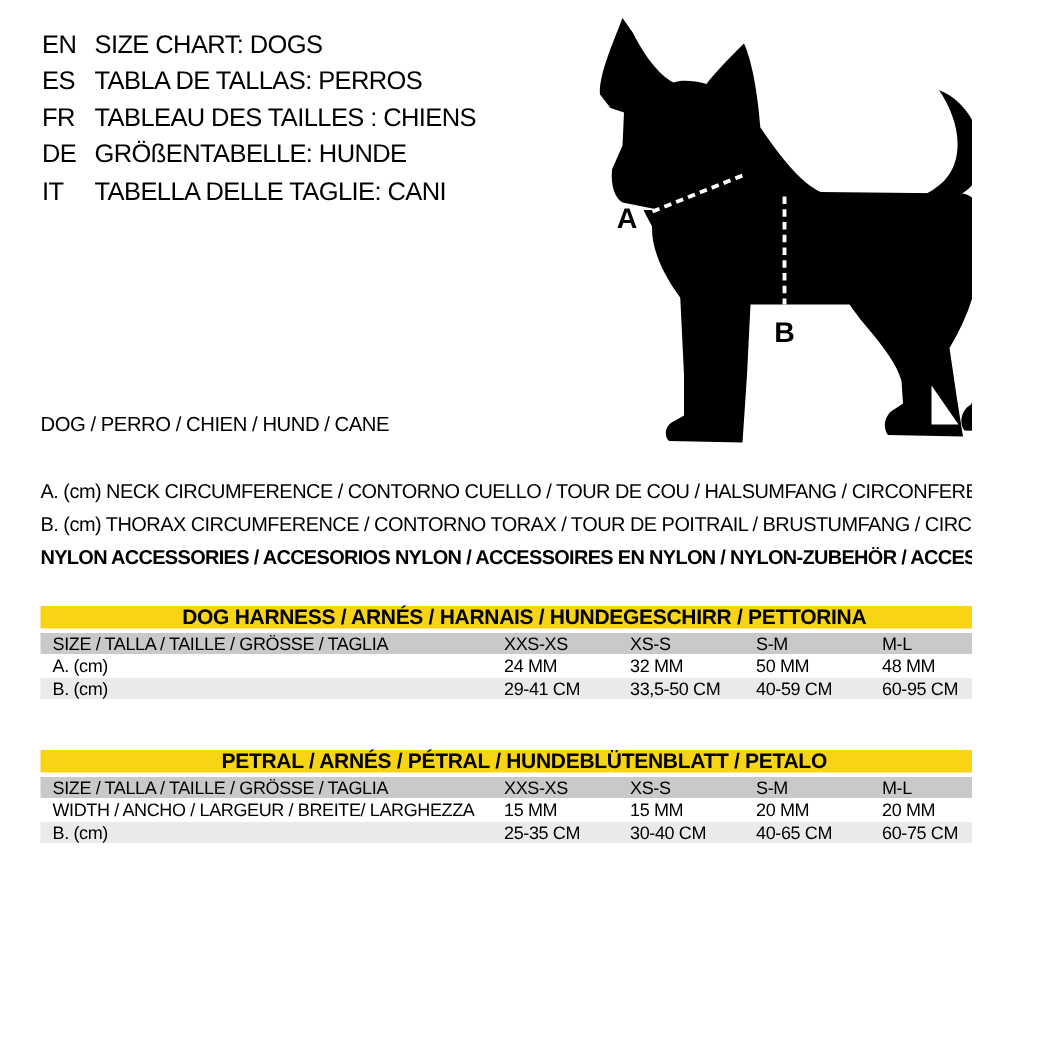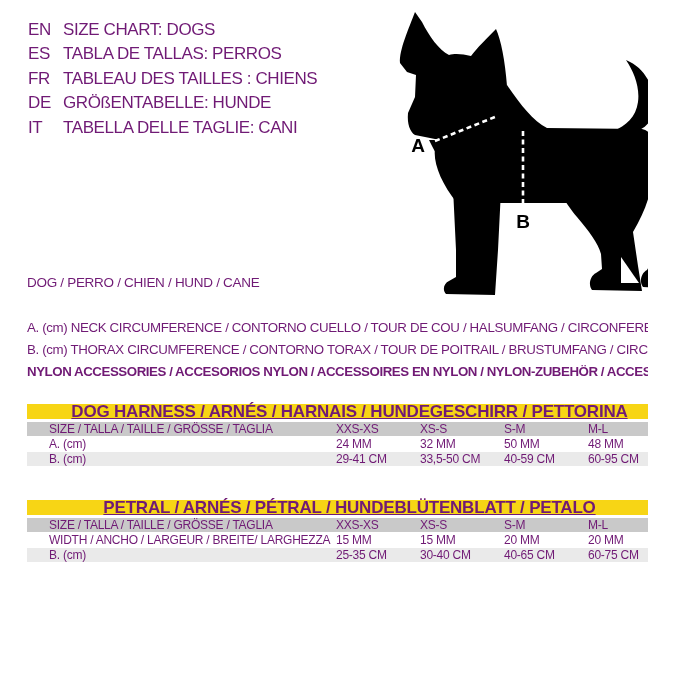--- a/index.html
+++ b/index.html
@@ -2,21 +2,21 @@
 <html style="--yellow: #F7D515; --row-gray: #C9C9C9; --row-light: #EAEAEA;"><head>
 <meta charset="utf-8">
 <style>
   html,body { margin:0; padding:0; }
   .page {
     position: relative;
     width: 648px;
     height: 700px;
     background: #ffffff;
     font-family: "Liberation Sans", "DejaVu Sans", sans-serif;
-    color: #701a75;
+    color: #000000;
     overflow: hidden;
   }
 
   
   .langs { position:absolute; left:28px; top:18px; }
   .lang-row { display:flex; height:24.4px; line-height:24.4px;
               font-size:17px; letter-spacing:-0.4px; white-space:nowrap; }
   .lang-code { width:35px; }
 
   
@@ -31,26 +31,26 @@
              letter-spacing:-0.35px; white-space:nowrap; }
   .mline.a { top:320px; }
   .mline.b { top:342px; }
   .mline.nylon { top:364px; font-weight:bold; letter-spacing:-0.45px; }
 
   
   .sizetable { position:absolute; left:27px; width:645px; }
   .sizetable.t1 { top:404px; }
   .sizetable.t2 { top:500px; }
   .ttitle { height:15px; line-height:15px; background:var(--yellow,#F7D515);
-            text-align:center; font-weight:bold; font-size:17px;
-            letter-spacing:-0.2px; margin-bottom:2.5px; white-space:nowrap;text-decoration:underline; }
+            text-align:center; font-weight:bold; font-size:14px;
+            letter-spacing:-0.2px; margin-bottom:2.5px; white-space:nowrap; }
   .trow { display:grid; grid-template-columns:309px 84px 84px 84px 84px;
           height:14px; line-height:14.2px; font-size:12px;
           letter-spacing:-0.25px; margin-bottom:1px; white-space:nowrap; }
-  .trow .c0 { padding-left:22px; text-align:left; }
+  .trow .c0 { padding-left:8px; text-align:left; }
   .trow .cv { text-align:left; }
   .row-gray  { background:var(--row-gray,#C9C9C9); }
   .row-white { background:#ffffff; }
   .row-light { background:var(--row-light,#EAEAEA); }
 </style>
 </head>
 <body>
 
 <div class="page">
 

